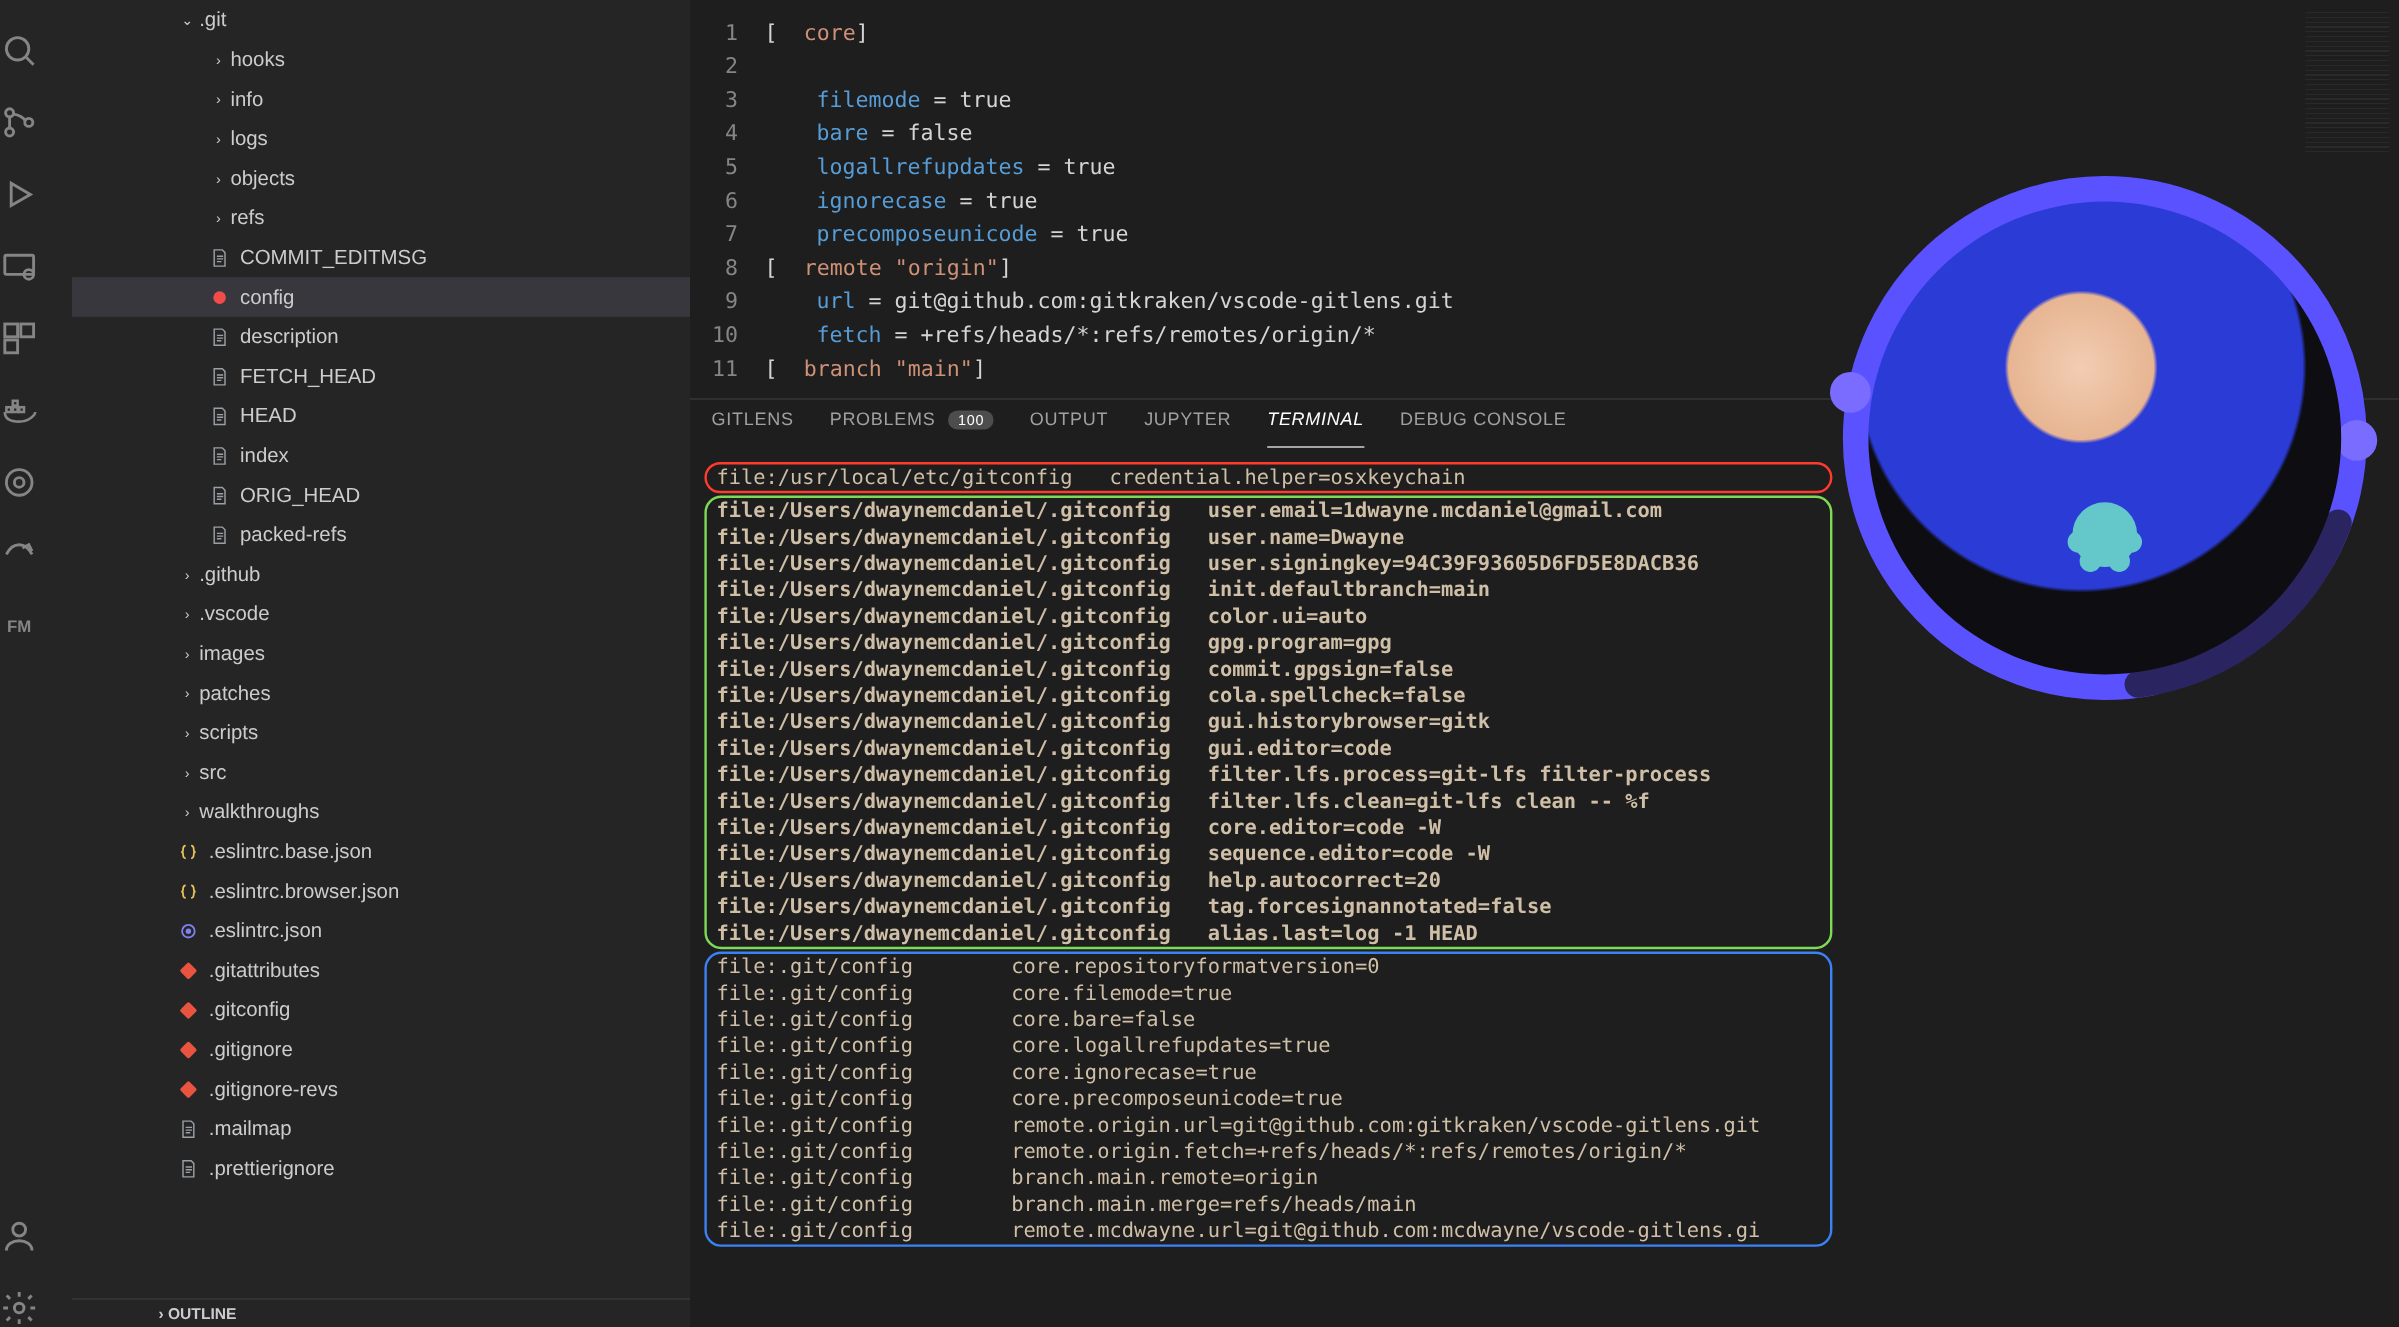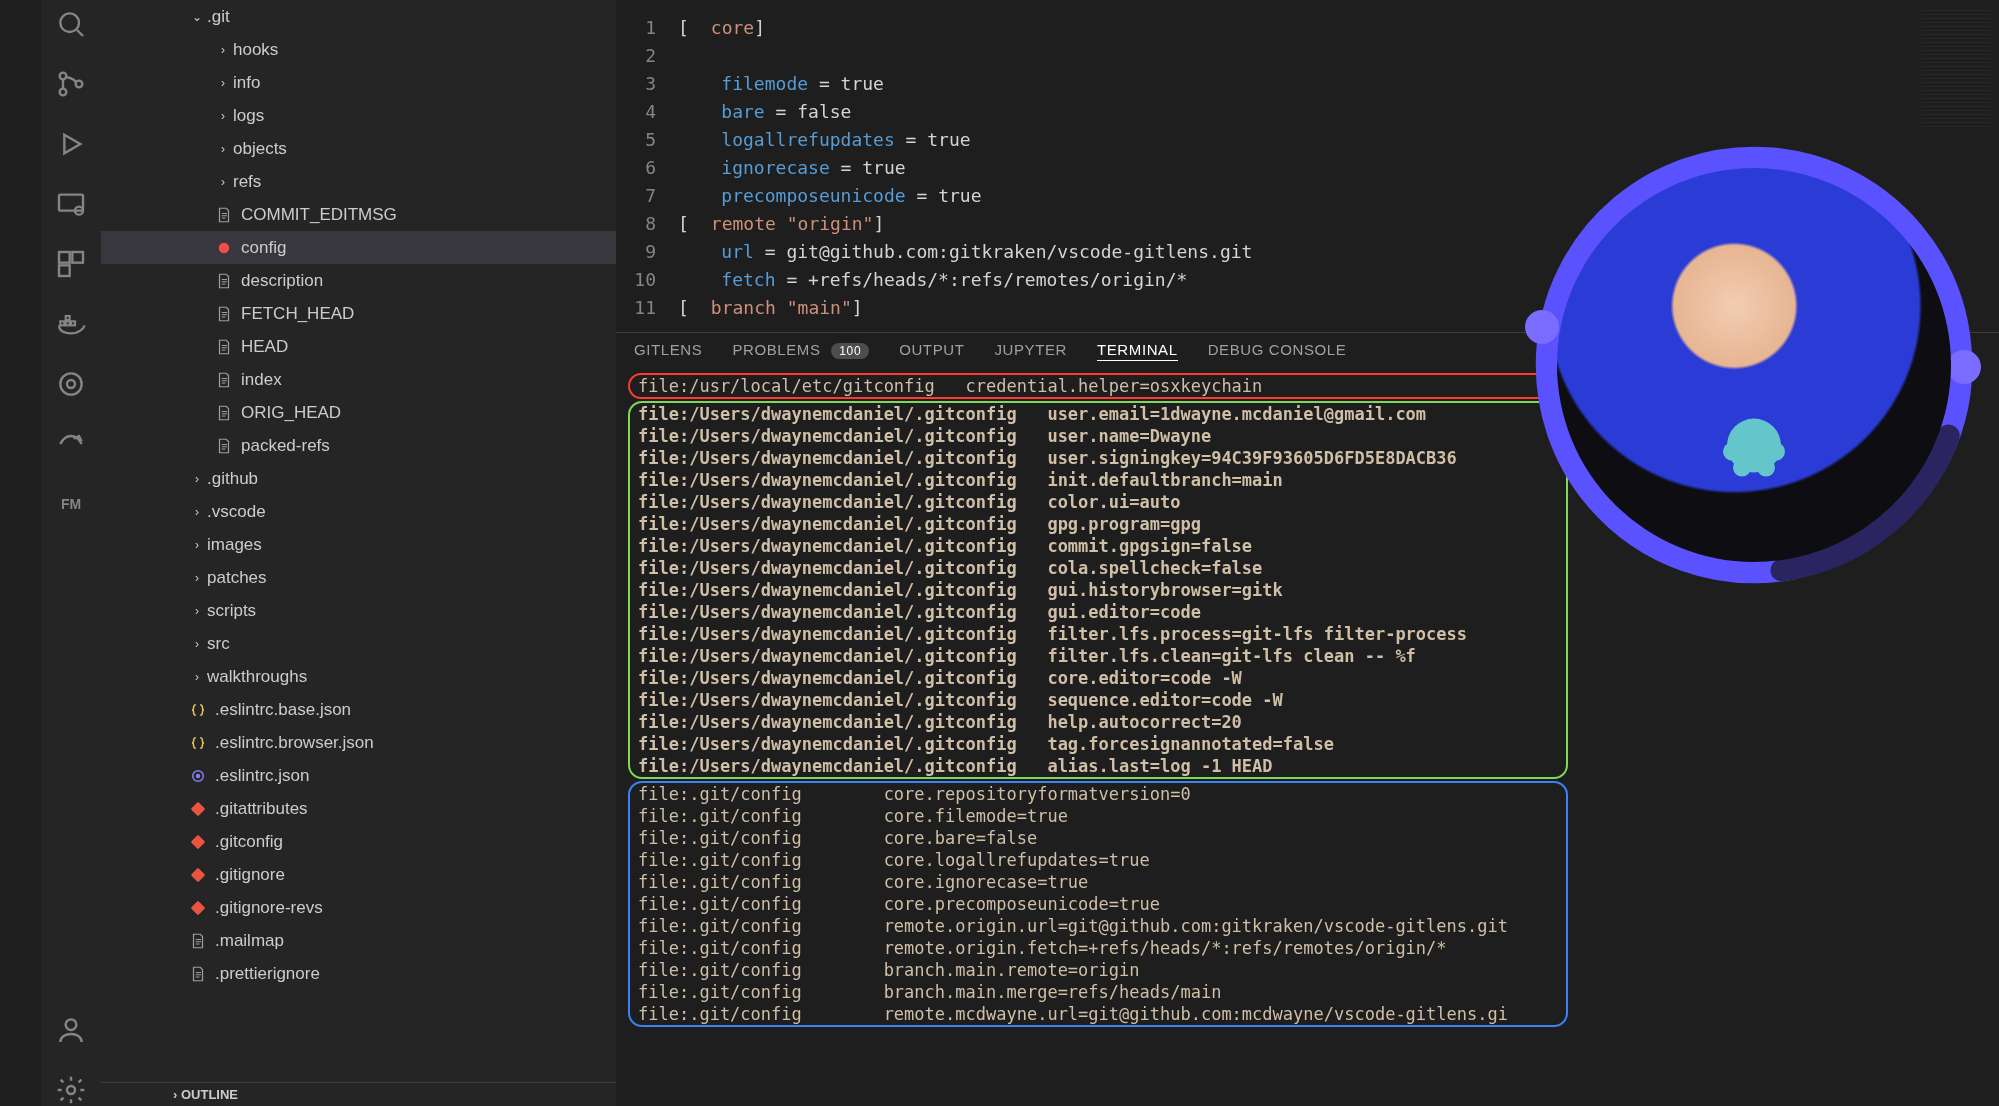--- a/index.html
+++ b/index.html
@@ -14,24 +14,23 @@
   position: relative;
 }
 .root { display: flex; height: 100%; }
 
 
 .activity-bar {
   width: 60px;
   background: #252526;
   display: flex;
   flex-direction: column;
-  align-items: center;
-  padding-top: 8px;
+  align-items: flex-start;
+  padding-top: 26px;
   gap: 28px;
-  margin-left: 41px;
 }
 .activity-bar .ab-icon {
   width: 32px; height: 32px;
   display: flex; align-items: center; justify-content: center;
   color: #858585;
   cursor: pointer;
 }
 .activity-bar .spacer { flex: 1; }
 
 
@@ -106,21 +105,21 @@
 .tok-val    { color: #d4d4d4; }
 .tok-str    { color: #ce9178; }
 
 
 .panel { flex: 1; display: flex; flex-direction: column; border-top: 1px solid #3c3c3c; min-height: 0; }
 .panel-tabs {
   display: flex; gap: 30px;
   padding: 8px 18px; font-size: 15px; color: #a0a0a0;
 }
 .ptab { cursor: pointer; letter-spacing: 0.6px; }
-.ptab.active { color: #ffffff; border-bottom: 1px solid #fff; padding-bottom: 2px; }
+.ptab.active { color: #ffffff; border-bottom: 1px solid #fff; padding-bottom: 14px; font-style: italic; }
 .ptab .badge {
   display: inline-block; background: #4d4d4d; color: #fff;
   border-radius: 10px; padding: 1px 8px; font-size: 12px; margin-left: 6px;
 }
 
 .terminal-body {
   flex: 1;
   padding: 4px 12px 8px 12px;
   position: relative;
   font-family: 'Menlo','Consolas',monospace;

